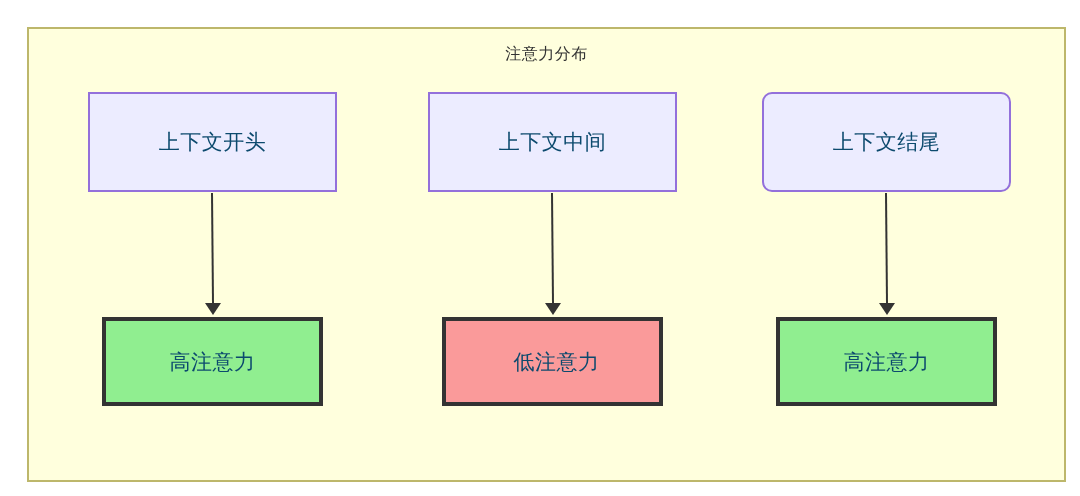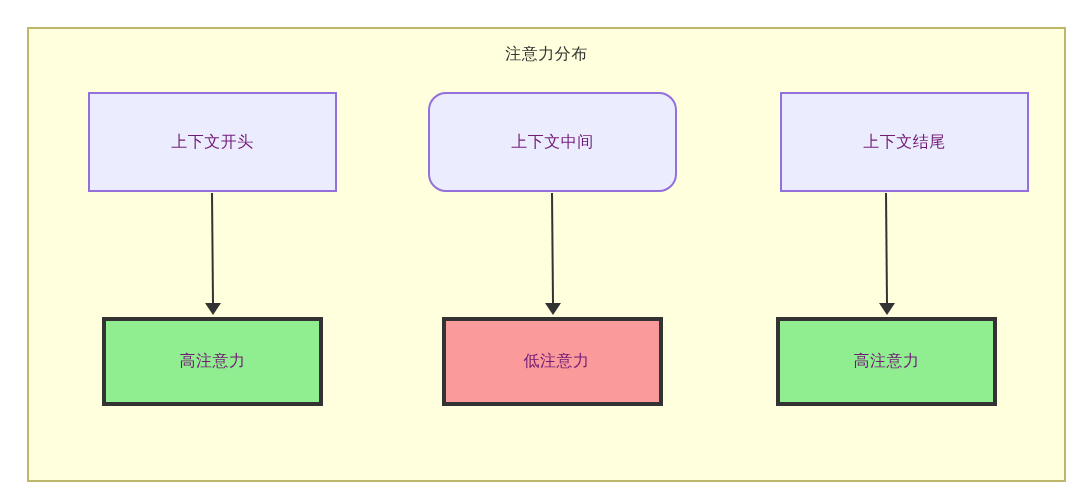--- a/index.html
+++ b/index.html
@@ -43,22 +43,22 @@
     letter-spacing: 0.5px;
   }
 
   
   .node {
     position: absolute;
     box-sizing: border-box;
     display: flex;
     align-items: center;
     justify-content: center;
-    font-size: 16px;
-    color: #701a75;
+    font-size: 21px;
+    color: #0c4a6e;
     letter-spacing: 0.5px;
     white-space: nowrap;
   }
   .node.top {
     background: #ececff;
     border: 2px solid #9370db;
     width: 249px;
     height: 100px;
   }
   .node.leaf {
@@ -69,22 +69,22 @@
   .node.leaf.high {
     background: #90ee90;
   }
   .node.leaf.low {
     background: #fa9a9a;
     padding-left: 8px;
   }
 
   
   .col1.top  { left: 88px;  top: 92px; }
-  .col2.top  { left: 428px; top: 92px; border-radius: 18px; }
-  .col3.top  { left: 780px; top: 92px; }
+  .col2.top  { left: 428px; top: 92px; }
+  .col3.top  { left: 762px; top: 92px; border-radius: 10px; }
   .col1.leaf { left: 102px; top: 317px; }
   .col2.leaf { left: 442px; top: 317px; }
   .col3.leaf { left: 776px; top: 317px; }
 
   
   #edges {
     position: absolute;
     left: 0;
     top: 0;
     width: 1080px;

